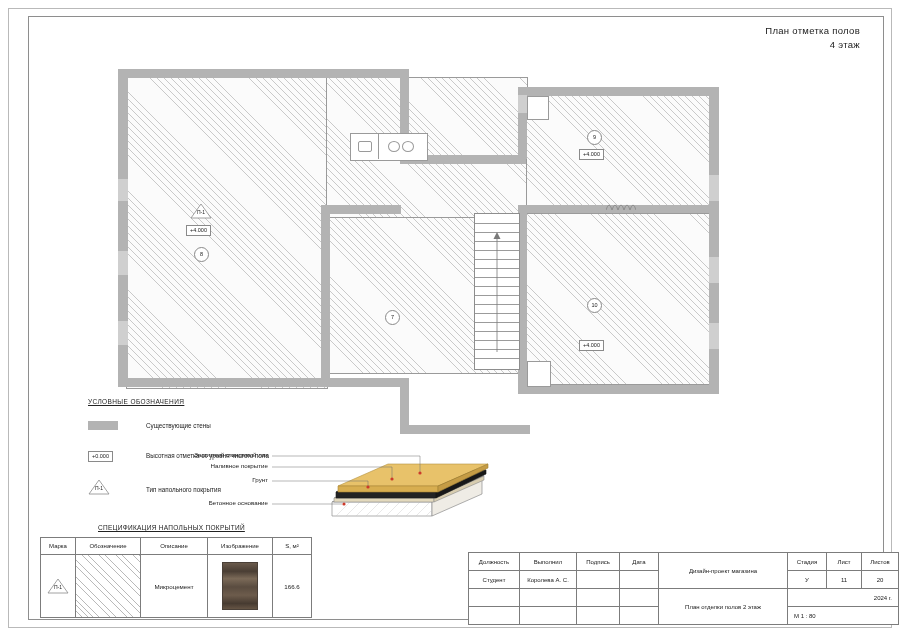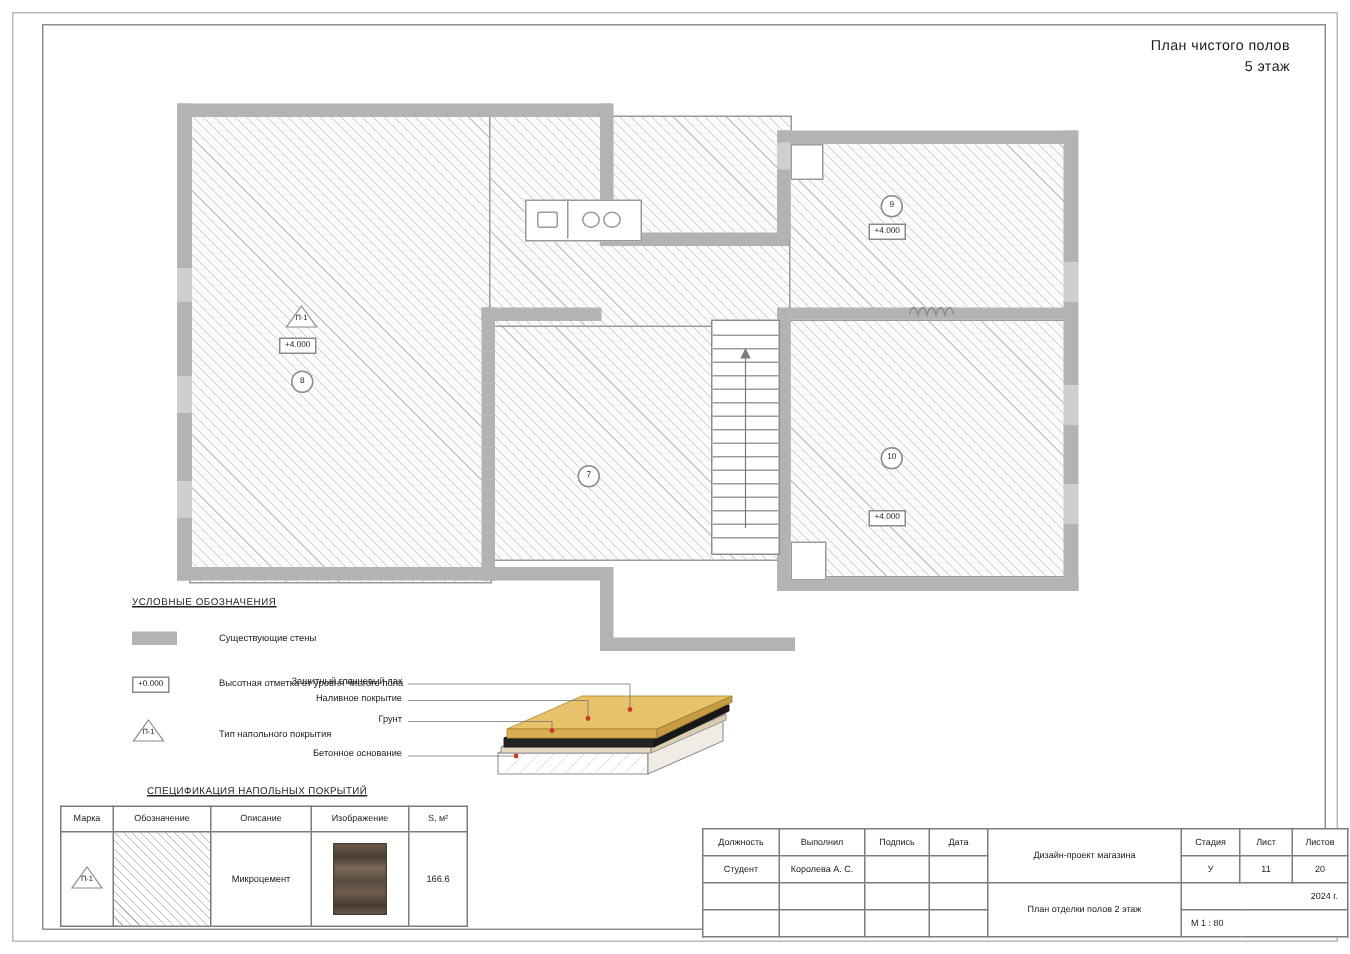--- a/index.html
+++ b/index.html
@@ -266,22 +266,22 @@
 </style>
 </head>
 <body>
 
 <div id="sheet">
 
   <div class="frame-outer"></div>
   <div class="frame-inner"></div>
 
   <div class="sheet-title">
-    <div>План чистого полов</div>
-    <div>5 этаж</div>
+    <div>План отметка полов</div>
+    <div>4 этаж</div>
   </div>
 
   <div id="plan">
 
     <div class="room hatch" style="left:86px; top:22px; width:200px; height:310px;"></div>
 
     <div class="room hatch" style="left:286px; top:22px; width:200px; height:140px;"></div>
 
     <div class="room hatch" style="left:286px; top:162px; width:200px; height:155px;"></div>
 

